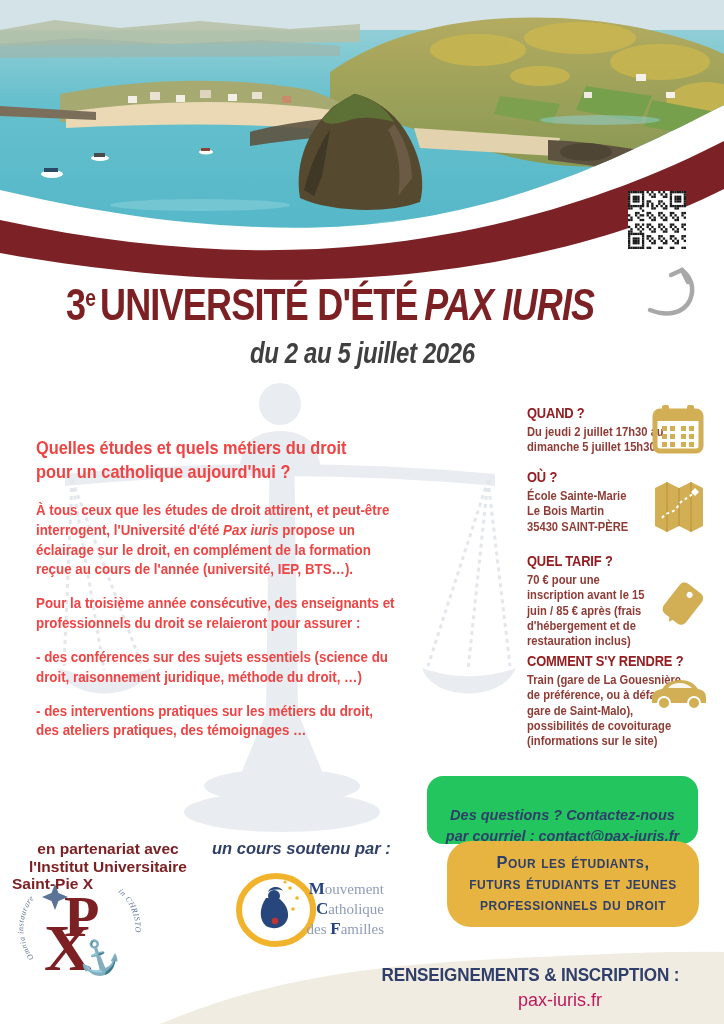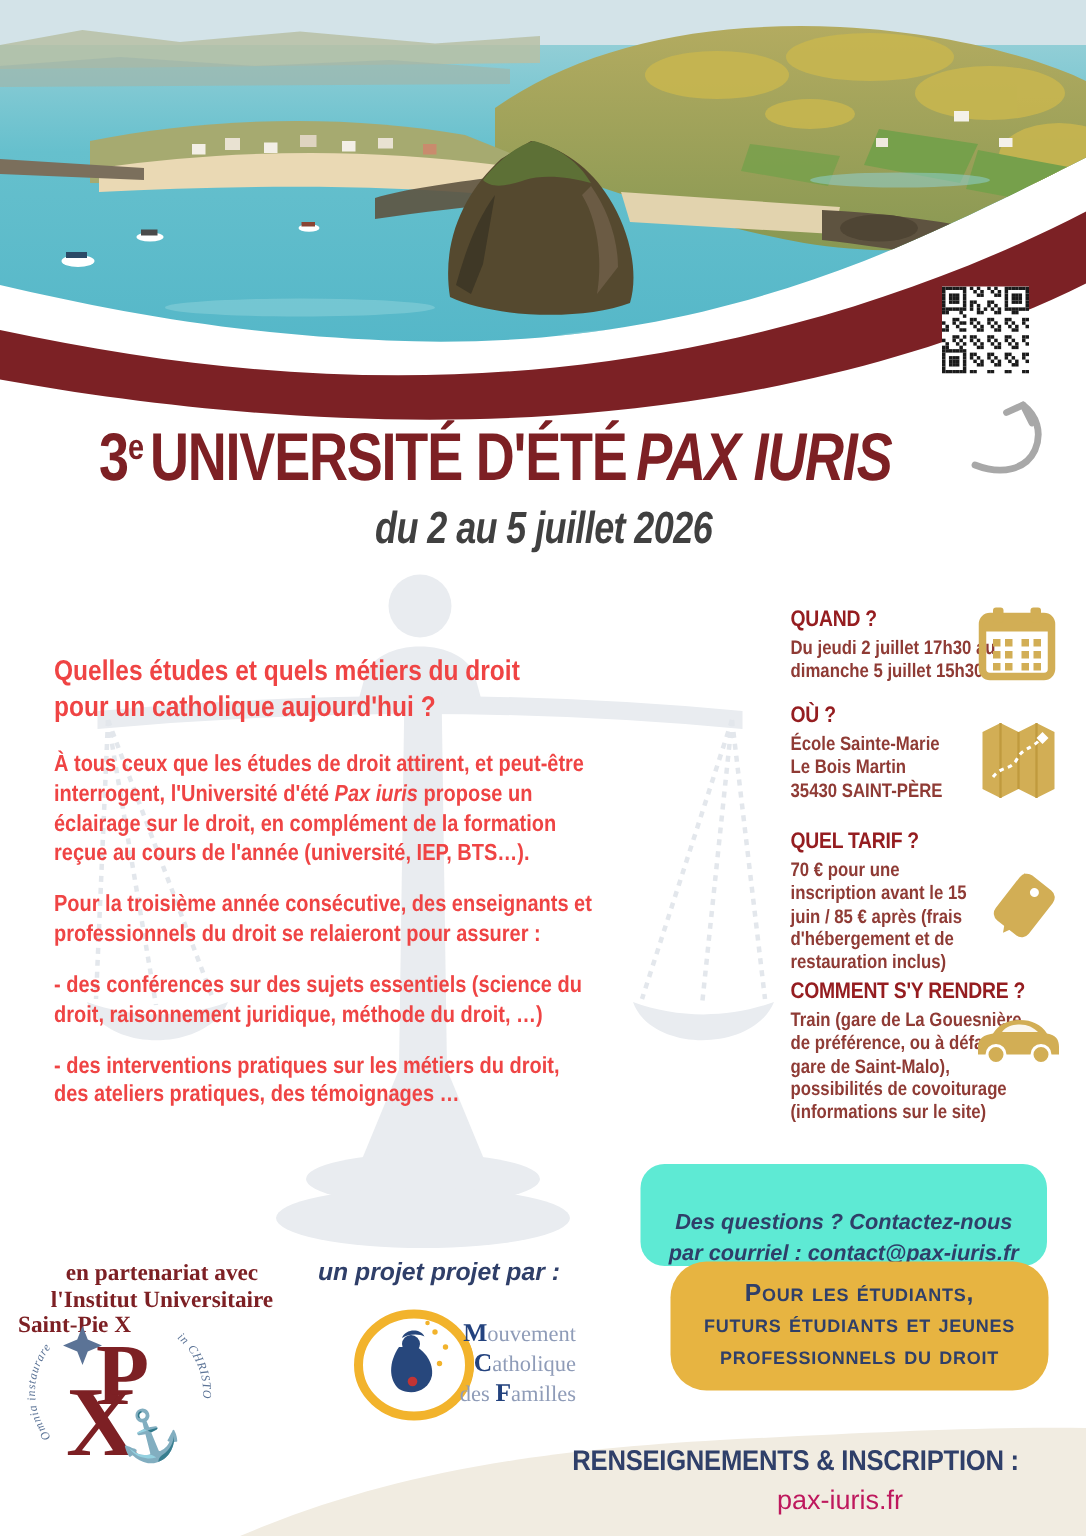--- a/index.html
+++ b/index.html
@@ -24,30 +24,30 @@
   .leftcol p{margin:0 0 14px 0;font-size:15.5px;font-weight:bold;line-height:1.28;white-space:pre-line;}
   .leftcol .it{font-style:italic;}
 
   
   .info-block{position:absolute;left:527px;width:200px;}
   .info-title{font-size:15px;font-weight:bold;color:#951d20;letter-spacing:-0.2px;}
   .info-body{font-size:13px;font-weight:bold;color:#8f3b35;line-height:1.18;margin-top:3px;}
   .info-icon{position:absolute;}
 
   
-  .contact-box{top:776px;left:427px;width:271px;height:68px;background:#5eead4;border-radius:16px;
+  .contact-box{top:776px;left:427px;width:271px;height:68px;background:#22c55e;border-radius:16px;
                color:#2f3f69;font-size:14.5px;font-weight:bold;font-style:italic;
                text-align:center;line-height:1.45;padding-top:8px;box-sizing:border-box;white-space:pre-line;}
   .audience-box{top:841px;left:447px;width:252px;height:86px;background:#e7b441;border-radius:24px;
                 color:#2f3f69;text-align:center;box-sizing:border-box;padding-top:11px;}
   .audience-text{font-variant:small-caps;font-weight:bold;font-size:16.5px;line-height:21px;
                  letter-spacing:0.5px;white-space:pre-line;}
 
   
-  .partner-text{top:840px;left:12px;width:192px;color:#7d2024;font-weight:bold;font-size:15.5px;line-height:1.14;font-family:Liberation Serif, serif;}
+  .partner-text{top:840px;left:12px;width:192px;color:#7d2024;font-weight:bold;font-size:15.5px;line-height:1.14;}
   .partner-text .l1,.partner-text .l2{display:block;text-align:center;}
   .partner-text .l3{display:block;padding-right:2px;}
   .support-label{top:839px;left:212px;color:#2f3f69;font-weight:bold;font-style:italic;font-size:16.5px;}
 
   
   .footer-line1{top:964px;left:290px;width:480px;text-align:center;color:#2f3f69;
                 font-size:19px;font-weight:bold;letter-spacing:-0.2px;}
   .footer-line2{top:990px;left:430px;width:260px;text-align:center;color:#be185d;font-size:18px;}
 </style>
 </head>
@@ -535,21 +535,21 @@
     <text x="26" y="98" font-family="'Liberation Serif',serif" font-weight="bold" font-size="66" fill="#7d2024">X</text>
     <text x="60" y="98" font-size="34" fill="#5b7396" transform="rotate(-18 78 86)">⚓</text>
     <text font-family="'Liberation Serif',serif" font-style="italic" font-size="8" fill="#5b7396" letter-spacing="0.5">
       <textPath href="#arcL">Omnia instaurare</textPath>
     </text>
     <text font-family="'Liberation Serif',serif" font-style="italic" font-size="8" fill="#5b7396" letter-spacing="0.5">
       <textPath href="#arcR">in CHRISTO</textPath>
     </text>
   </svg>
 
-  <div class="abs support-label">un projet projet par :</div>
+  <div class="abs support-label">un cours soutenu par :</div>
   <svg class="abs" style="top:868px;left:232px;" width="180" height="85" viewBox="0 0 180 85">
     <ellipse cx="44" cy="42" rx="37" ry="34" fill="#ffffff" stroke="#f2b32c" stroke-width="6"></ellipse>
     <path d="M78,26 A37,34 0 0 1 80,52" fill="none" stroke="#f2b32c" stroke-width="4"></path>
     <g>
       <circle cx="42" cy="28" r="6" fill="#27477c"></circle>
       <path d="M34,30 C27,40 27,52 34,58 C43,63 54,59 56,49 C57,40 51,33 46,30 Z" fill="#27477c"></path>
       <path d="M36,24 C38,18 48,17 51,23 C48,21 40,21 36,24 Z" fill="#27477c"></path>
       <circle cx="43" cy="53" r="3.2" fill="#c23434"></circle>
       <g fill="#f2b32c">
         <circle cx="58" cy="20" r="1.8"></circle>

